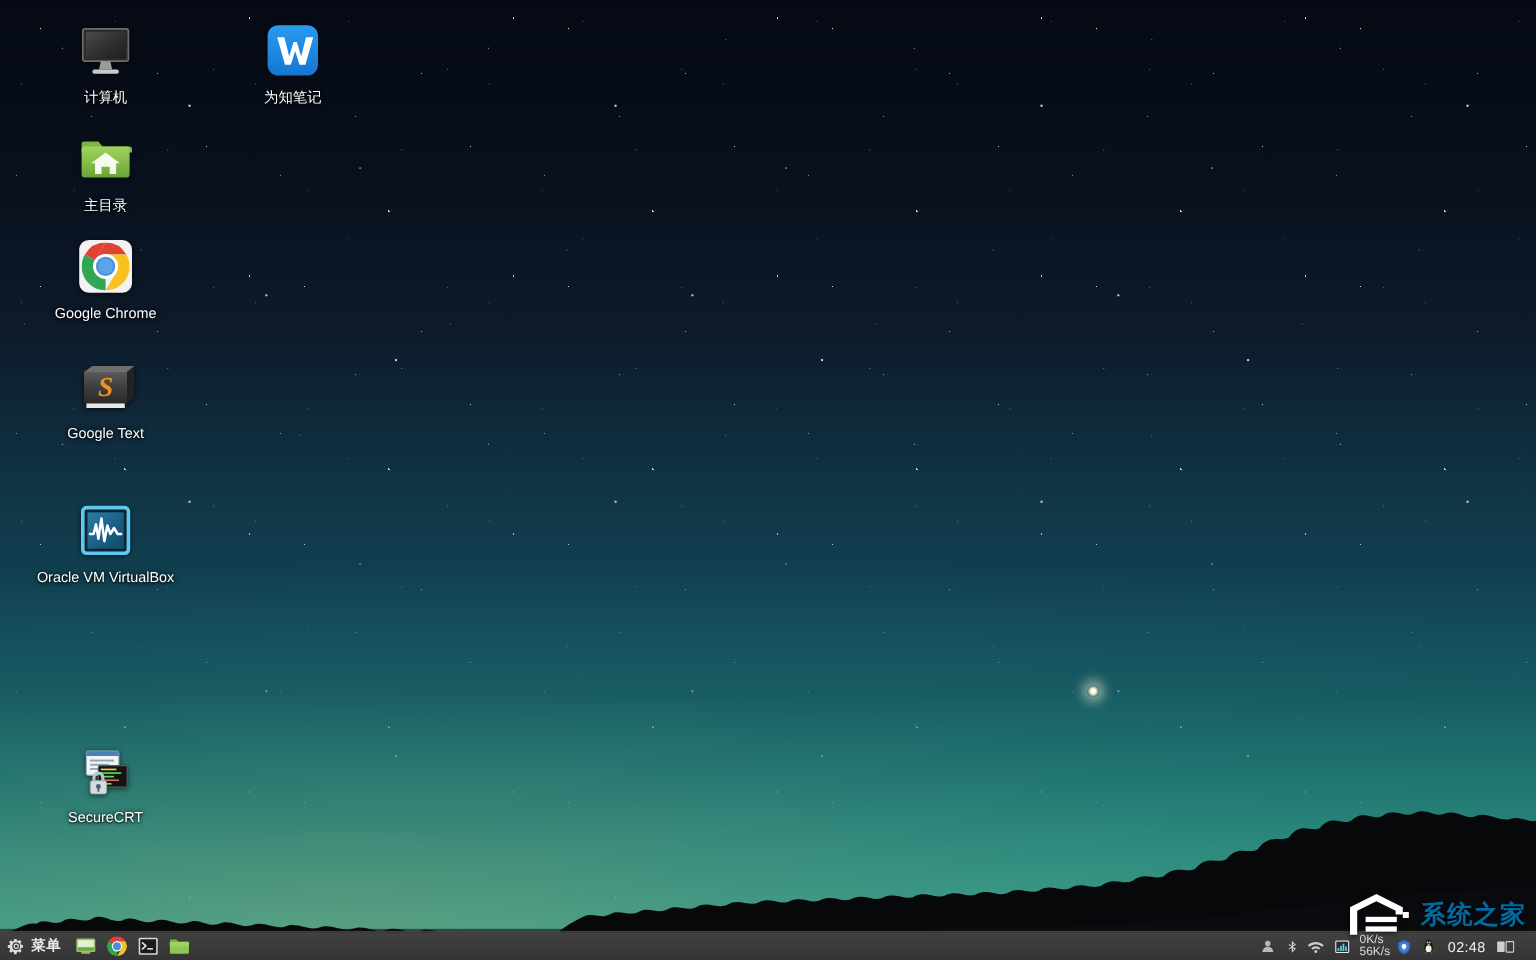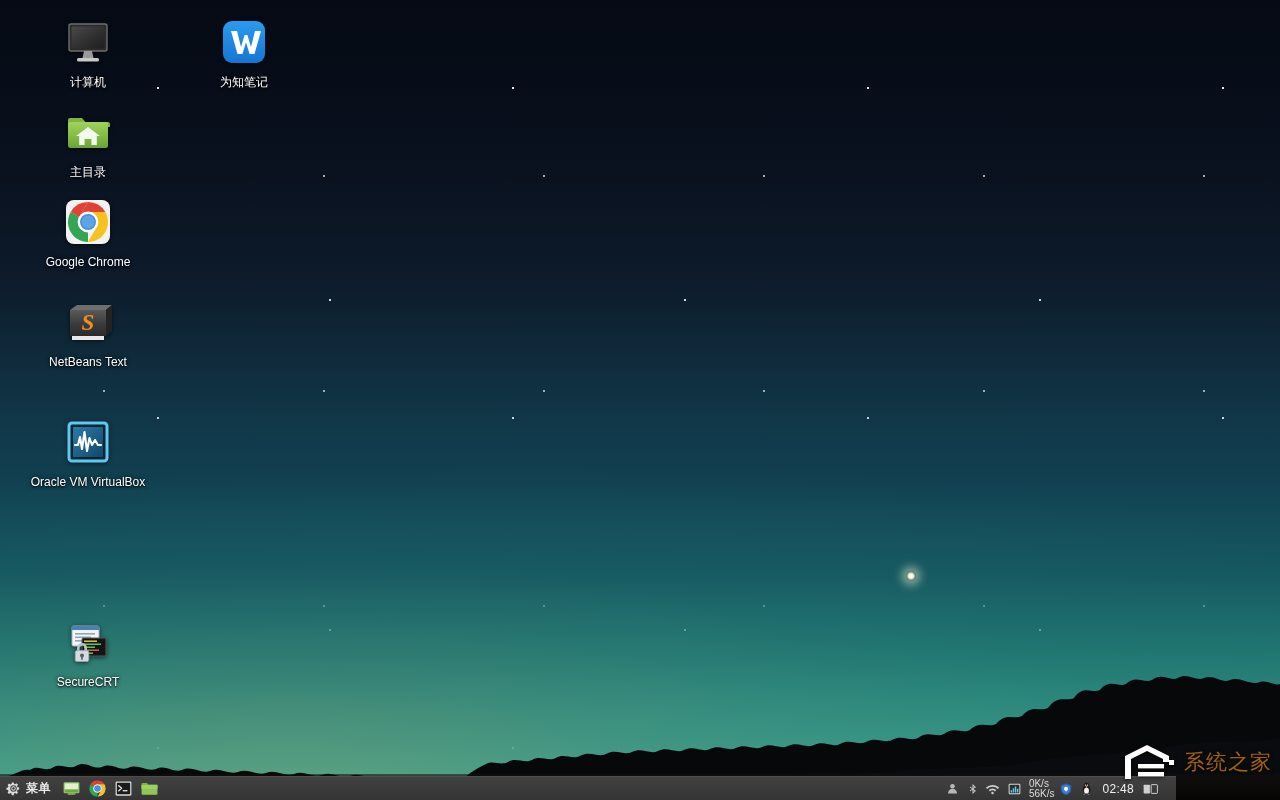--- a/index.html
+++ b/index.html
@@ -120,21 +120,21 @@
     display:inline-block;
     color:#ffffff;
     font-size:12px;
     line-height:15px;
     text-shadow:0 1px 2px rgba(0,0,0,.95), 0 0 4px rgba(0,0,0,.8);
     white-space:nowrap;
   }
 
   
   #panel{
-    position:absolute; left:0; bottom:0; width:1176px; height:24px;
+    position:absolute; left:0; bottom:0; width:1280px; height:24px;
     background:linear-gradient(to bottom,#414141 0%,#3b3b3b 50%,#343434 100%);
     border-top:1px solid #4e4e4e;
     display:flex; align-items:center;
     z-index:40;
   }
   #panel-left{ display:flex; align-items:center; height:24px; }
   #panel-spacer{ flex:1 1 auto; height:24px; }
   #panel-right{ display:flex; align-items:center; height:24px; padding-right:16px; }
 
   .menu-btn{
@@ -161,21 +161,21 @@
   #net-speed{ color:#dcdcdc; font-size:10px; padding:0 2px; line-height:10px; text-align:left; }
 
   
   #watermark{
     position:absolute; right:8px; bottom:18px;
     display:flex; align-items:center; gap:6px;
     z-index:45; pointer-events:none;
     filter:drop-shadow(0 1px 2px rgba(0,0,0,.7));
   }
   #watermark .wm-text{
-    color:#a16207; font-size:21px; font-weight:normal; letter-spacing:1px;
+    color:#0369a1; font-size:21px; font-weight:bold; letter-spacing:1px;
     font-family:"DejaVu Sans","Liberation Sans",sans-serif;
   }
 </style>
 </head>
 <body>
 
 <div id="wallpaper">
   <div class="stars" id="stars-a"></div>
   <div class="stars" id="stars-b"></div>
   <div class="stars" id="stars-c"></div>
@@ -275,21 +275,21 @@
           <stop offset="0%" stop-color="#5a5a5a"></stop>
               <stop offset="50%" stop-color="#3d3d3d"></stop>
               <stop offset="100%" stop-color="#2a2a2a"></stop>
         </linearGradient>
           </defs>
         <path d="M6 12 L13 7 L48 7 L42 12 Z" fill="#6e6e6e"></path>
         <path d="M42 12 L48 7 L48 33 L42 38 Z" fill="#232323"></path>
         <text x="24" y="32" font-family="Liberation Serif, serif" font-size="23" font-style="italic" font-weight="bold" fill="#ee9022" text-anchor="middle">S</text>
       </svg>
     </div>
-    <span class="lbl">NetBeans Text</span>
+    <span class="lbl">Google Text</span>
   </div>
 
   <div class="desk-icon" style="left:22px; top:418px;">
     <div class="glyph">
       <svg viewBox="0 0 48 48" width="48" height="48">
         <rect x="5" y="5" width="38" height="38" rx="3" fill="none" stroke="#5ec8f0" stroke-width="3"></rect>
         <rect x="9" y="9" width="30" height="30" rx="1" fill="#1a5f86"></rect>
         <rect x="9" y="9" width="30" height="30" rx="1" fill="url(#vb)"></rect>
         <defs>
             <linearGradient id="vb" x1="0" y1="0" x2="1" y2="1">

